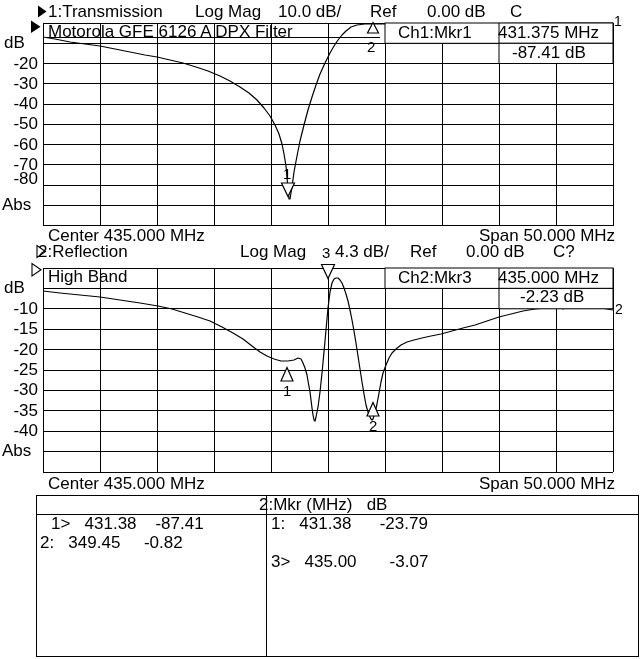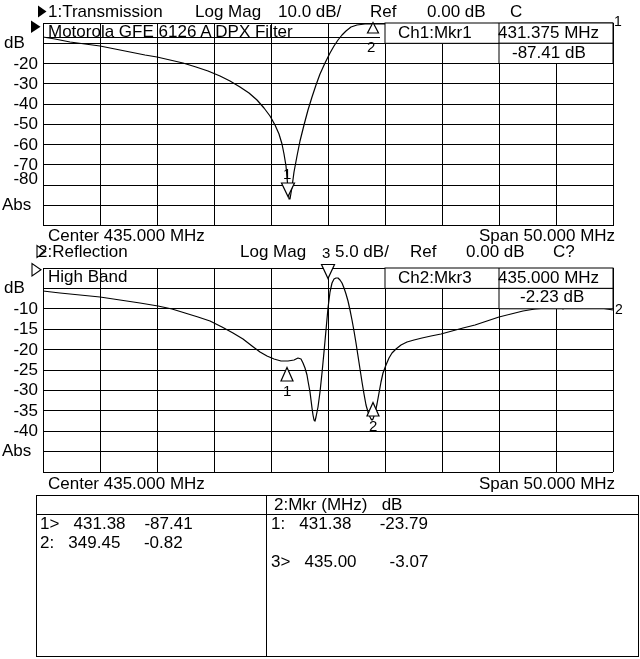--- a/index.html
+++ b/index.html
@@ -93,21 +93,21 @@
 
   <div class="t sm" style="left:283px;top:167px">1</div>
   <div class="t sm" style="left:367px;top:40px">2</div>
   <div class="t xs" style="left:614px;top:15px">1</div>
 
   <div class="t" style="left:48px;top:229px">Center 435.000 MHz</div>
   <div class="t" style="left:479px;top:229px">Span 50.000 MHz</div>
 
   <div class="t" style="left:38px;top:245px">2:Reflection</div>
   <div class="t" style="left:240px;top:245px">Log Mag</div>
-  <div class="t" style="left:335px;top:245px">5.0 dB/</div>
+  <div class="t" style="left:335px;top:245px">4.3 dB/</div>
   <div class="t" style="left:410px;top:245px">Ref</div>
   <div class="t" style="left:466px;top:245px">0.00 dB</div>
   <div class="t" style="left:553px;top:245px">C?</div>
   <div class="t sm" style="left:322px;top:246px">3</div>
 
   <div class="t" style="left:48px;top:270px">High Band</div>
   <div class="t" style="left:4px;top:281px">dB</div>
   <div class="ylab" style="top:301.8px">-10</div>
   <div class="ylab" style="top:322.2px">-15</div>
   <div class="ylab" style="top:342.6px">-20</div>
@@ -121,19 +121,19 @@
   <div class="t" style="left:498px;top:271px">435.000 MHz</div>
   <div class="t" style="left:520px;top:290px">-2.23 dB</div>
 
   <div class="t sm" style="left:283px;top:384px">1</div>
   <div class="t sm" style="left:369px;top:419px">2</div>
   <div class="t xs" style="left:615px;top:303px">2</div>
 
   <div class="t" style="left:48px;top:477px">Center 435.000 MHz</div>
   <div class="t" style="left:479px;top:477px">Span 50.000 MHz</div>
 
-  <div class="t" style="left:40px;top:517px">1&gt;   431.38    -87.41</div>
+  <div class="t" style="left:51px;top:517px">1&gt;   431.38    -87.41</div>
   <div class="t" style="left:40px;top:536px">2:   349.45     -0.82</div>
-  <div class="t" style="left:274px;top:498px">2:Mkr (MHz)   dB</div>
+  <div class="t" style="left:259px;top:498px">2:Mkr (MHz)   dB</div>
   <div class="t" style="left:271px;top:517px">1:   431.38      -23.79</div>
   <div class="t" style="left:271px;top:555px">3&gt;   435.00       -3.07</div>
 
 </div>
 
 </body></html>

